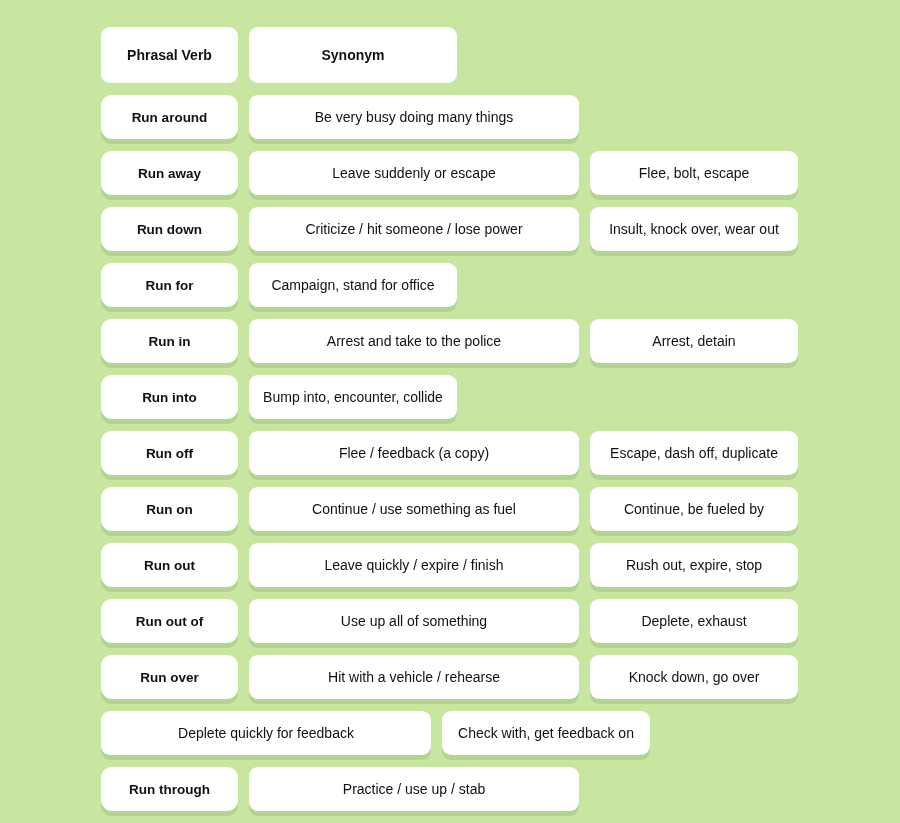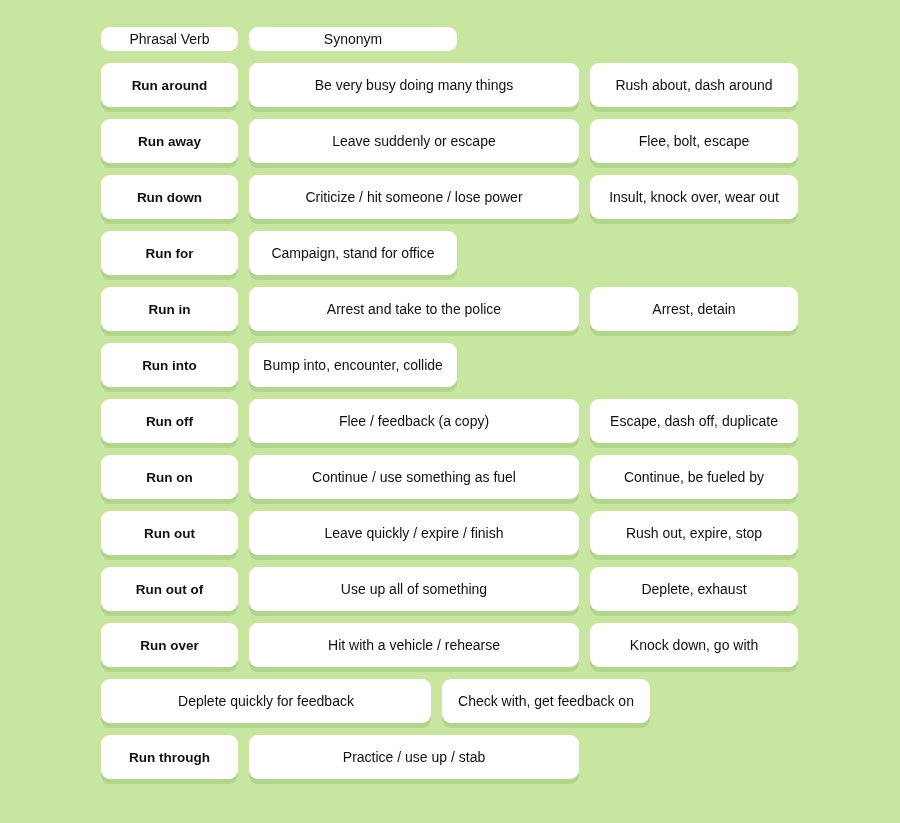--- a/index.html
+++ b/index.html
@@ -1,40 +1,39 @@
 <!DOCTYPE html>
 <html><head>
 <meta charset="utf-8">
 <style>
   html, body { margin:0; padding:0; }
   body { width:900px; height:823px; background:#c8e6a0; font-family:"Liberation Sans", sans-serif; color:#111; position:relative; overflow:hidden; }
   .table { position:absolute; left:101px; top:27px; width:698px; }
   .row { display:flex; gap:11px; margin-bottom:12px; }
   .row.header { margin-bottom:12px; }
   .cell { background:#fff; border-radius:9px; height:41px; display:flex; align-items:center; justify-content:center; font-size:14px; text-align:center; white-space:nowrap; }
-  .header .cell { font-weight:normal; height:24px; }
+  .header .cell { font-weight:bold; height:56px; }
   .body-row .cell { height:44px; box-shadow:0 5px 0 #b2d48e; }
   .c1 { width:137px; }
   .c2 { width:330px; }
   .c3 { width:208px; }
-  .body-row .c1 { font-weight:bold; font-size:13.5px; }
+  .body-row .c1 { font-weight:bold; font-size:13.5px;border-radius:11px; }
 </style>
 </head>
 <body>
 
 <div class="table">
   <div class="row header">
     <div class="cell c1">Phrasal Verb</div>
     <div class="cell c3">Synonym</div>
   </div>
   <div id="rows">
       <div class="row body-row">
         <div class="cell c1">Run around</div>
         <div class="cell c2">Be very busy doing many things</div>
-        <div class="cell c3">Rush about, dash around</div>
       </div>
       <div class="row body-row">
         <div class="cell c1">Run away</div>
         <div class="cell c2">Leave suddenly or escape</div>
         <div class="cell c3">Flee, bolt, escape</div>
       </div>
       <div class="row body-row">
         <div class="cell c1">Run down</div>
         <div class="cell c2">Criticize / hit someone / lose power</div>
         <div class="cell c3">Insult, knock over, wear out</div>
@@ -68,21 +67,21 @@
         <div class="cell c3">Rush out, expire, stop</div>
       </div>
       <div class="row body-row">
         <div class="cell c1">Run out of</div>
         <div class="cell c2">Use up all of something</div>
         <div class="cell c3">Deplete, exhaust</div>
       </div>
       <div class="row body-row">
         <div class="cell c1">Run over</div>
         <div class="cell c2">Hit with a vehicle / rehearse</div>
-        <div class="cell c3">Knock down, go with</div>
+        <div class="cell c3">Knock down, go over</div>
       </div>
       <div class="row body-row">
         <div class="cell c2">Deplete quickly for feedback</div>
         <div class="cell c3">Check with, get feedback on</div>
       </div>
       <div class="row body-row">
         <div class="cell c1">Run through</div>
         <div class="cell c2">Practice / use up / stab</div>
       </div>
     </div>

